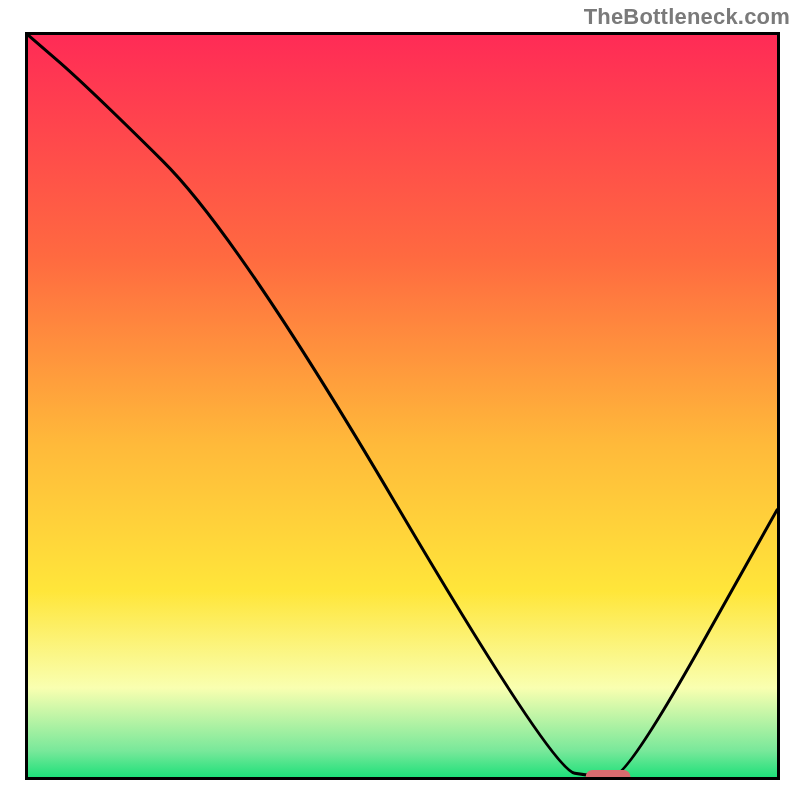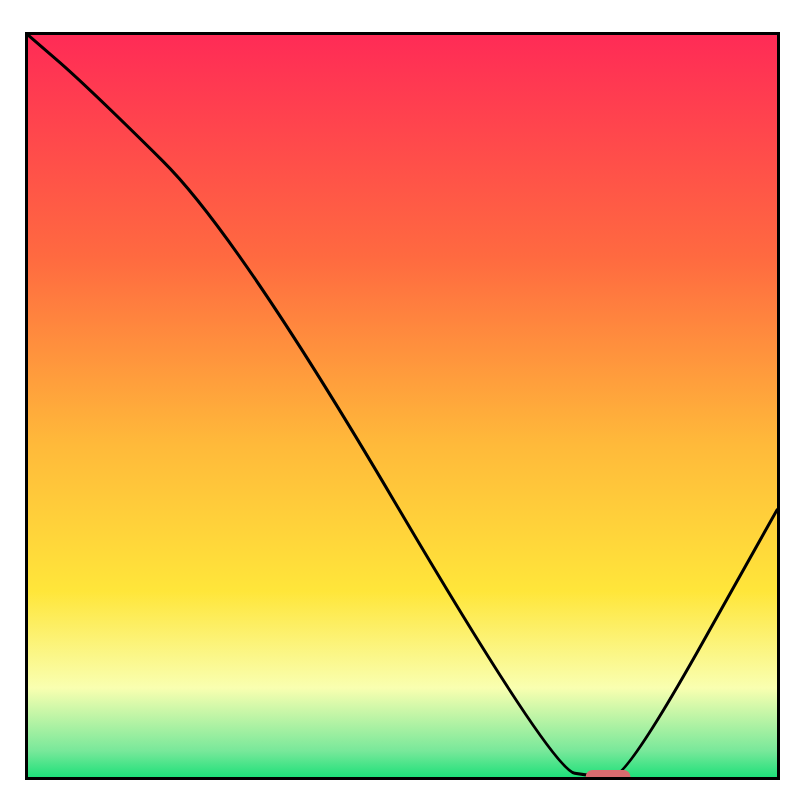--- a/index.html
+++ b/index.html
@@ -60,20 +60,21 @@
     border-radius: 7px;
     z-index: 6;
     transform: translate(-50%, -50%);
   }
 </style>
 </head>
 <body>
 
 <div class="frame">
 
+  <div class="watermark">TheBottleneck.com</div>
 
   <div class="plot-border">
 
     <svg class="bg" viewBox="0 0 748 742" preserveAspectRatio="none">
       <defs>
         <linearGradient id="vgrad" x1="0" y1="0" x2="0" y2="1">
           <stop id="g0" offset="0%" stop-color="#ff2b56"></stop>
           <stop id="g1" offset="30%" stop-color="#ff6a40"></stop>
           <stop id="g2" offset="55.00000000000001%" stop-color="#ffb93a"></stop>
           <stop id="g3" offset="75%" stop-color="#ffe63a"></stop>

